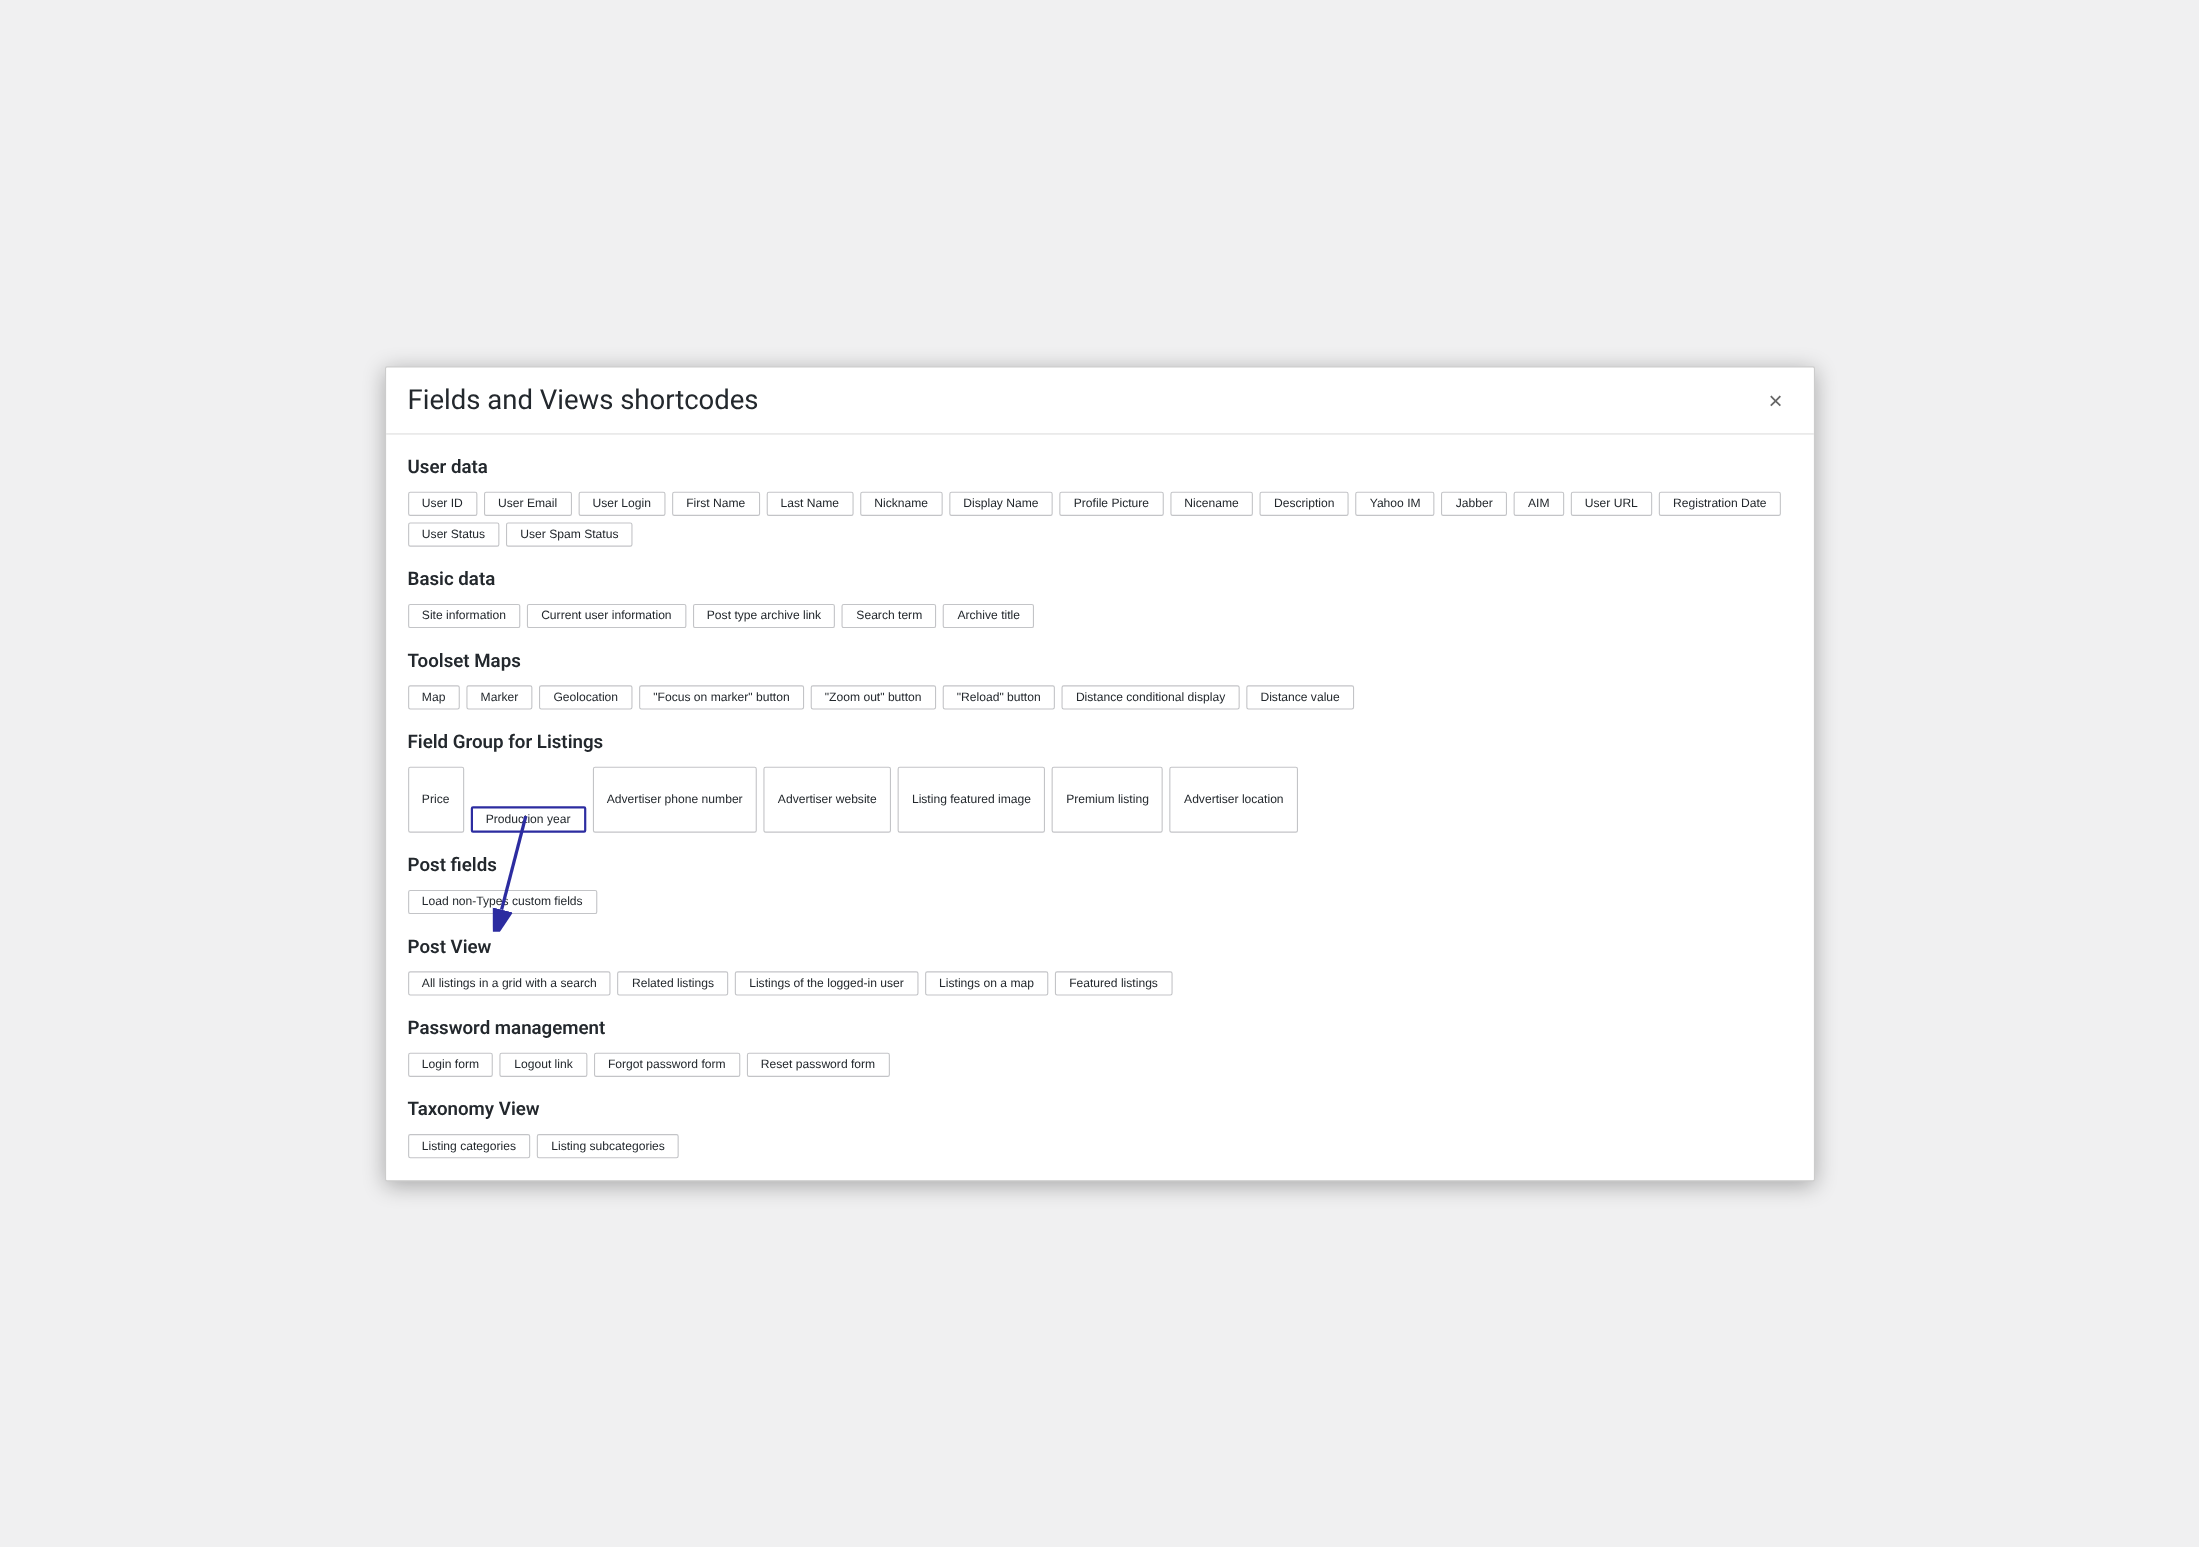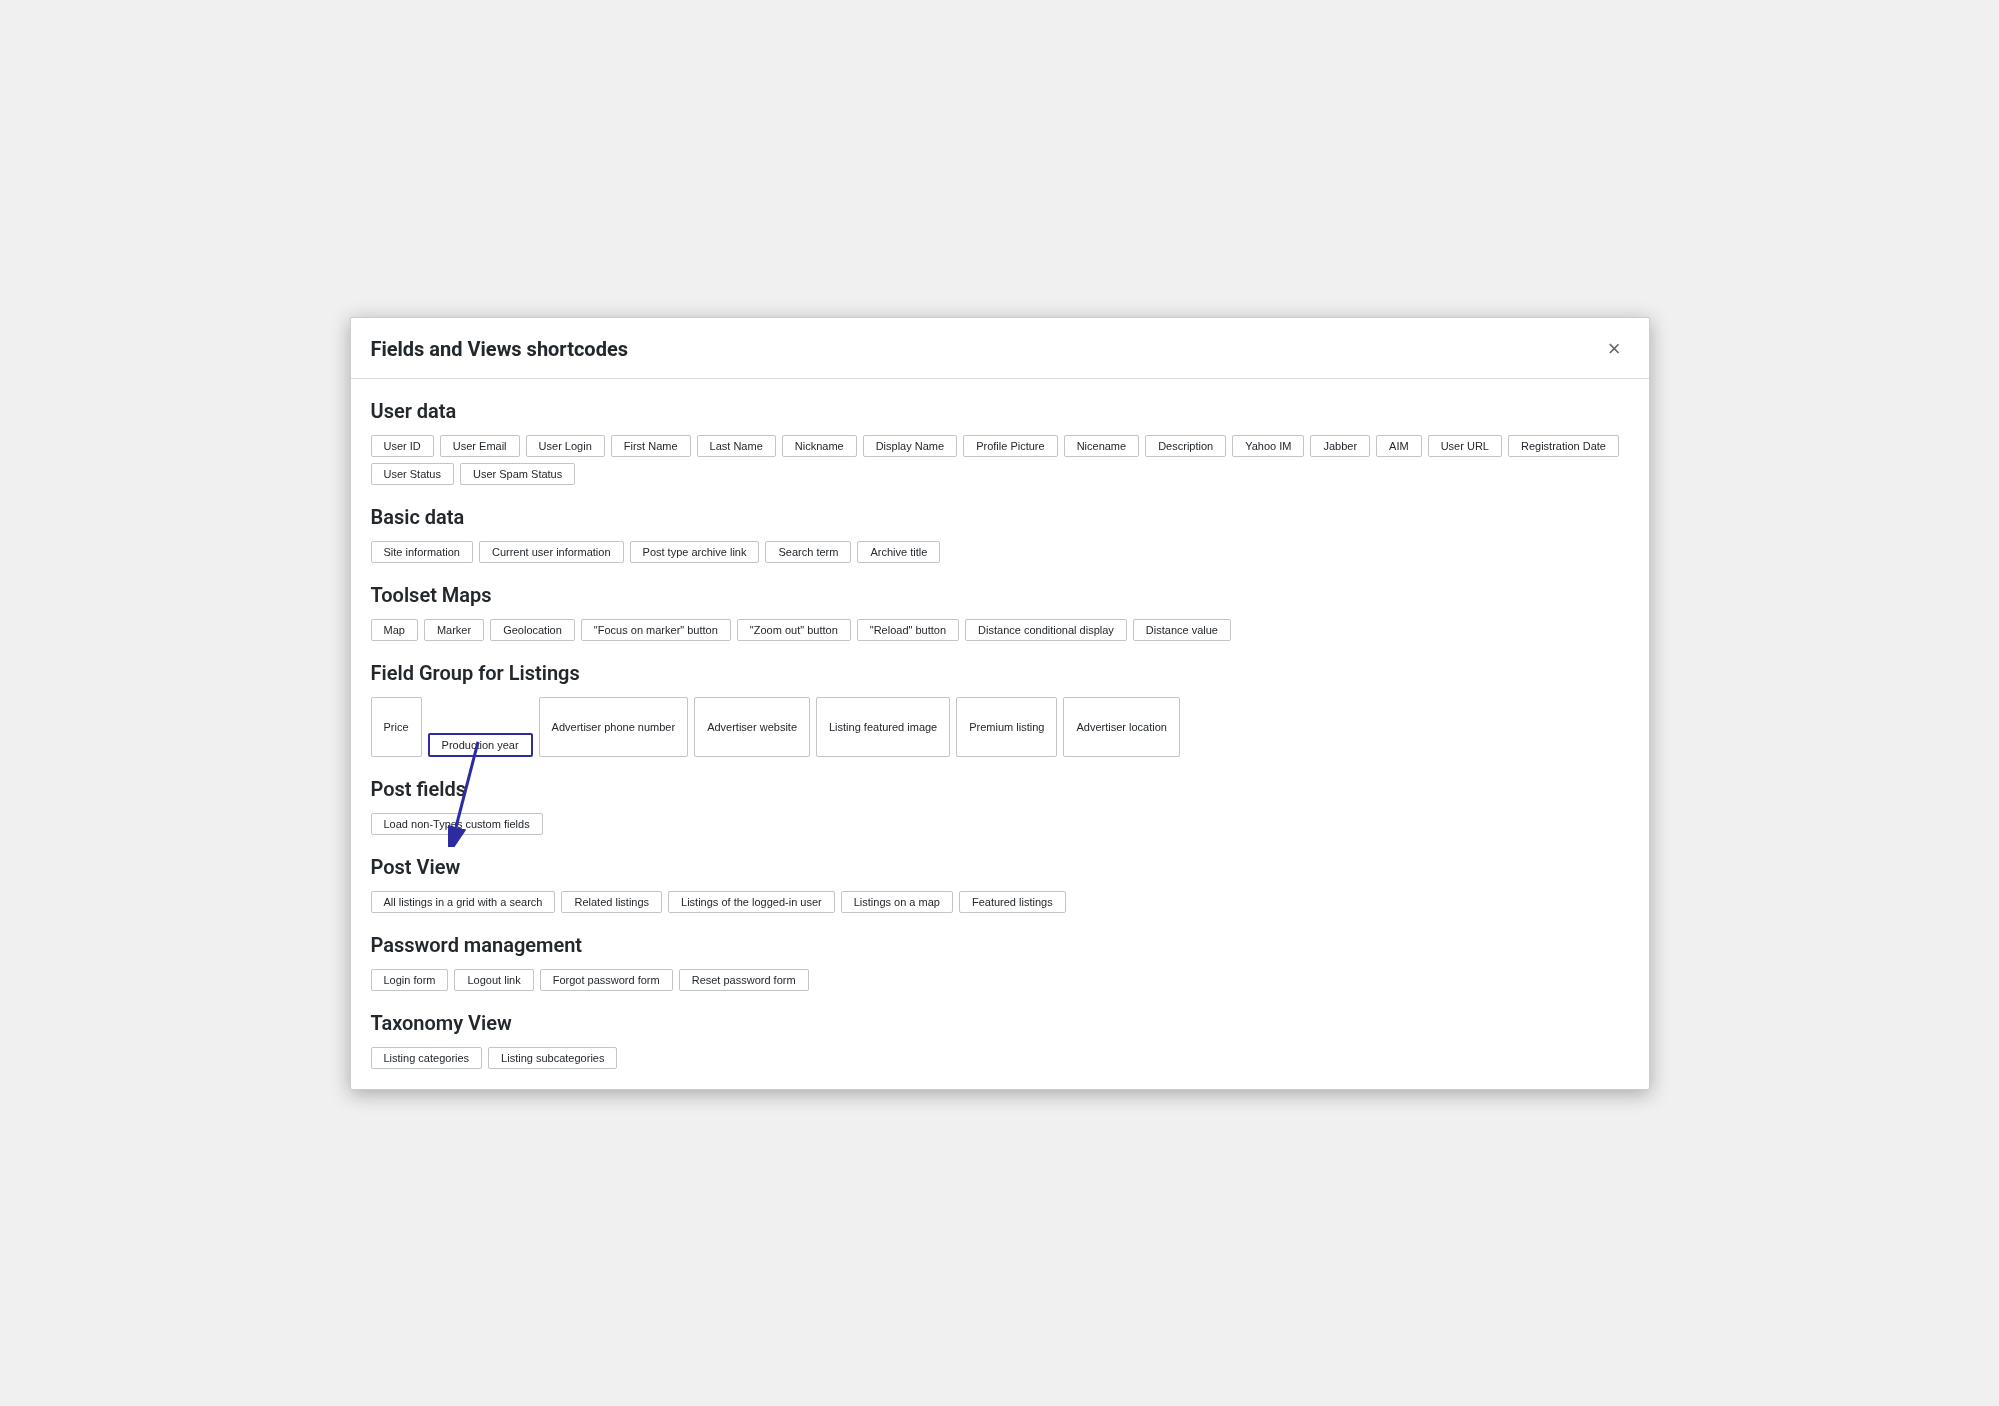--- a/index.html
+++ b/index.html
@@ -30,22 +30,22 @@
 
     .modal-header {
       display: flex;
       justify-content: space-between;
       align-items: center;
       padding: 16px 20px 14px 20px;
       border-bottom: 1px solid #ddd;
     }
 
     .modal-title {
-      font-size: 20px;
-      font-weight: 700;
+      font-size: 25px;
+      font-weight: 400;
       color: #23282d;
     }
 
     .close-button {
       background: none;
       border: none;
       cursor: pointer;
       font-size: 22px;
       color: #666;
       line-height: 1;
@@ -57,21 +57,21 @@
       max-height: 820px;
       overflow-y: auto;
       position: relative;
     }
 
     .section {
       margin-top: 20px;
     }
 
     .section-title {
-      font-size: 20px;
+      font-size: 17px;
       font-weight: 600;
       color: #23282d;
       margin-bottom: 12px;
     }
 
     .tags-container {
       display: flex;
       flex-wrap: wrap;
       gap: 6px;
     }

